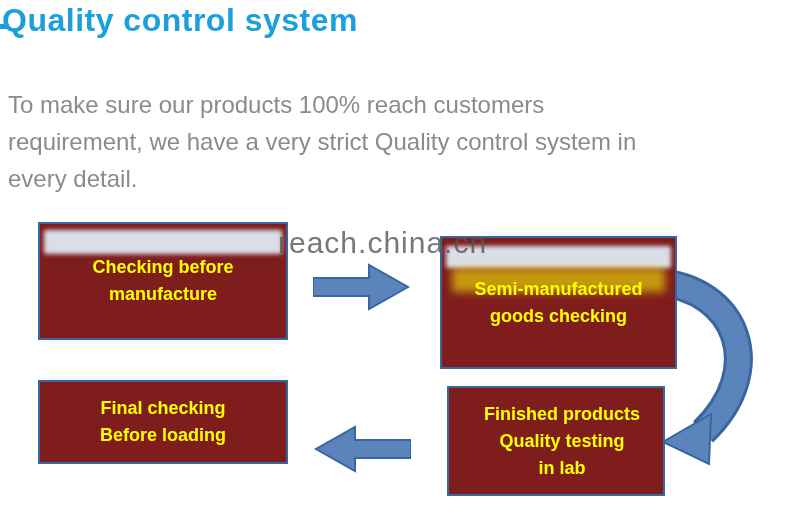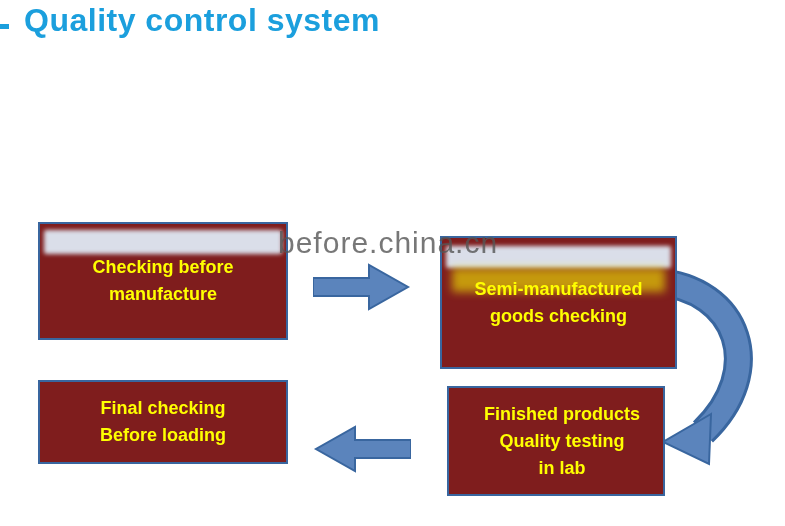--- a/index.html
+++ b/index.html
@@ -16,21 +16,21 @@
   .title-dash {
     position: absolute;
     left: 0px;
     top: 24px;
     width: 9px;
     height: 5px;
     background: #1b9fdd;
   }
   .page-title {
     position: absolute;
-    left: 24px;
+    left: 2px;
     top: 2px;
     font-size: 32px;
     font-weight: bold;
     color: #1b9fdd;
     letter-spacing: 0.5px;
   }
 
   .description {
     position: absolute;
     left: 8px;
@@ -100,20 +100,23 @@
   }
 </style>
 </head>
 <body>
 
 <div class="canvas">
 
   <div class="title-dash"></div>
   <h1 class="page-title">Quality control system</h1>
 
+  <p class="description">To make sure our products 100% reach customers
+requirement, we have a very strict Quality control system in
+every detail.</p>
 
   <svg id="arrow-right" class="arrow" width="98" height="50" viewBox="0 0 98 50">
     <polygon points="0,16 56,16 56,3 95,25 56,47 56,34 0,34" fill="#5b84bc" stroke="#39669f" stroke-width="2"></polygon>
   </svg>
 
   <svg id="arrow-curve" class="arrow" width="124" height="200" viewBox="0 0 124 200">
     <path d="M 0 16 C 85 22, 112 105, 48 166" fill="none" stroke="#39669f" stroke-width="29"></path>
     <path d="M 0 16 C 85 22, 112 105, 48 166" fill="none" stroke="#5b84bc" stroke-width="23"></path>
     <polygon points="56,148 8,176 54,198" fill="#5b84bc" stroke="#39669f" stroke-width="2"></polygon>
   </svg>
@@ -139,15 +142,15 @@
     <div class="flow-box-label">Finished products
 Quality testing
 in lab</div>
   </div>
 
   <div id="box-4" class="flow-box">
     <div class="flow-box-label">Final checking
 Before loading</div>
   </div>
 
-  <div class="watermark">before.china.cn</div>
+  <div class="watermark">reach.china.cn</div>
 
 </div>
 
 </body></html>

